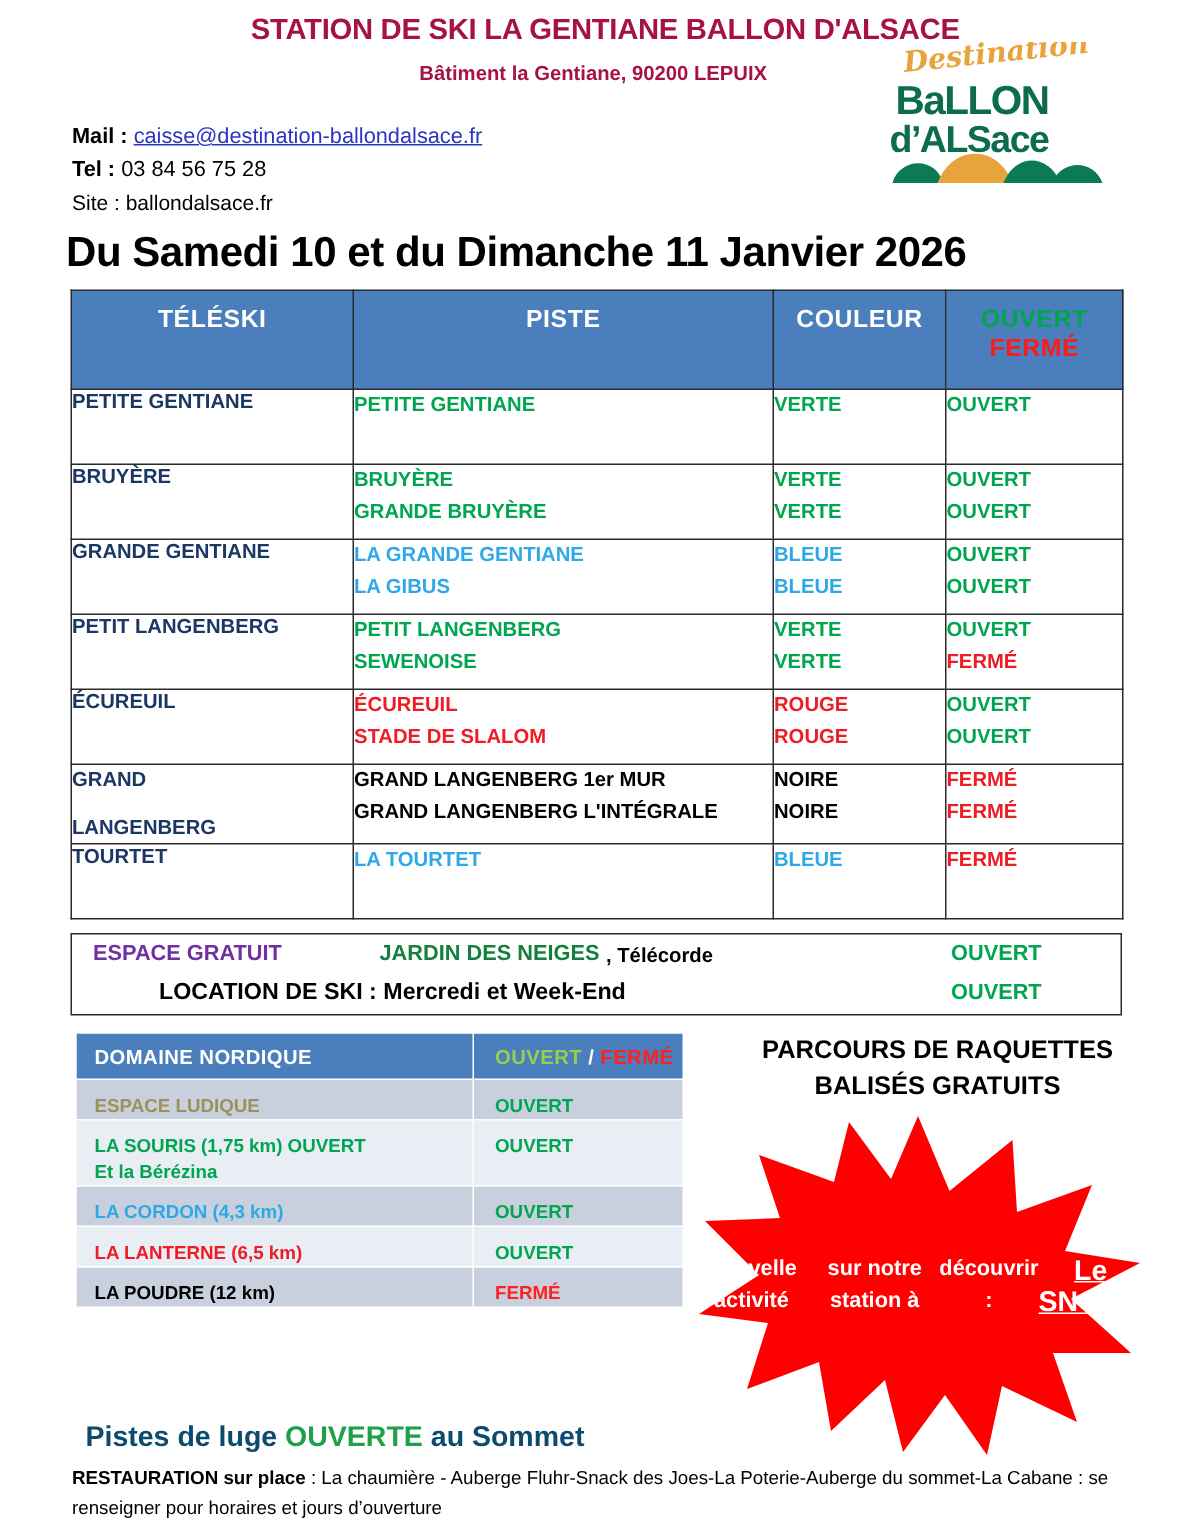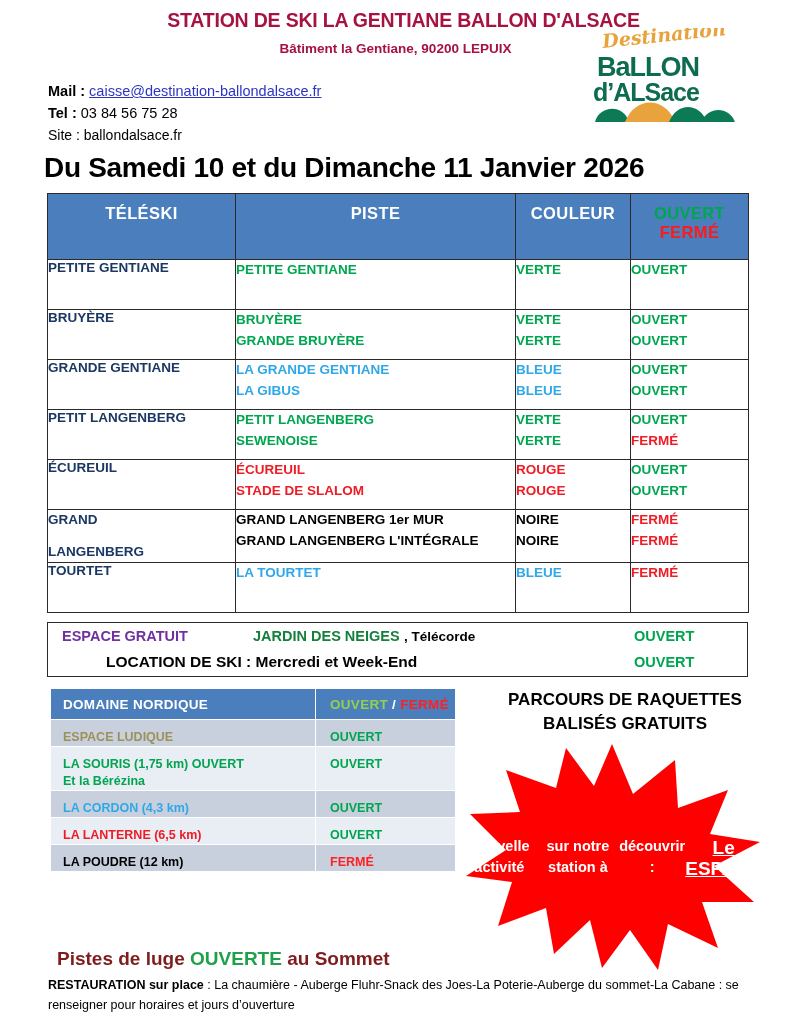--- a/index.html
+++ b/index.html
@@ -161,21 +161,21 @@
     color:#fff; font-weight:bold; font-size:14.5px; line-height:21px;
     text-align:center; pointer-events:none;
   }
   .star-text .snooc { font-size:19px; text-decoration:underline; margin-top:2px; }
 
   
   .luge {
     position:absolute; left:57px; top:948px;
     font-size:19px; font-weight:bold; white-space:nowrap;
   }
-  .luge .r { color:#7f1d1d; }
+  .luge .r { color:#0c4a6e; }
   .luge .g { color:#1fa14a; }
   .resto {
     position:absolute; left:48px; top:975px; width:700px;
     font-size:12.5px; line-height:20px; color:#000;
   }
   .resto b { font-weight:bold; }
 </style>
 </head>
 <body>
 
@@ -402,21 +402,21 @@
 
 <div class="star-wrap">
   <svg width="300" height="230" viewBox="0 0 300 230" xmlns="http://www.w3.org/2000/svg">
     <polygon fill="#ff0000" points="
       150,2 171,52 213,18 216,66 266,48 248,92 298,100 252,124 292,160 240,160 256,206 206,182 196,228 168,188 140,226 128,178 92,212 84,166 36,184 50,140 4,134 44,108 8,72 58,70 44,28 94,46 104,6 132,44"></polygon>
   </svg>
   <div class="star-text">
     <div>Nouvelle activité</div>
     <div>sur notre station à</div>
     <div>découvrir :</div>
-    <div class="snooc">Le ESPACE</div>
+    <div class="snooc">Le SNOOC</div>
   </div>
 </div>
 
 <div class="luge">
   <span class="r">Pistes de luge </span><span class="g">OUVERTE</span><span class="r"> au Sommet</span>
 </div>
 
 <div class="resto">
   <b>RESTAURATION sur place</b><span> : La chaumière - Auberge Fluhr-Snack des Joes-La Poterie-Auberge  du sommet-La Cabane : se renseigner pour horaires et jours d’ouverture</span>
 </div>

